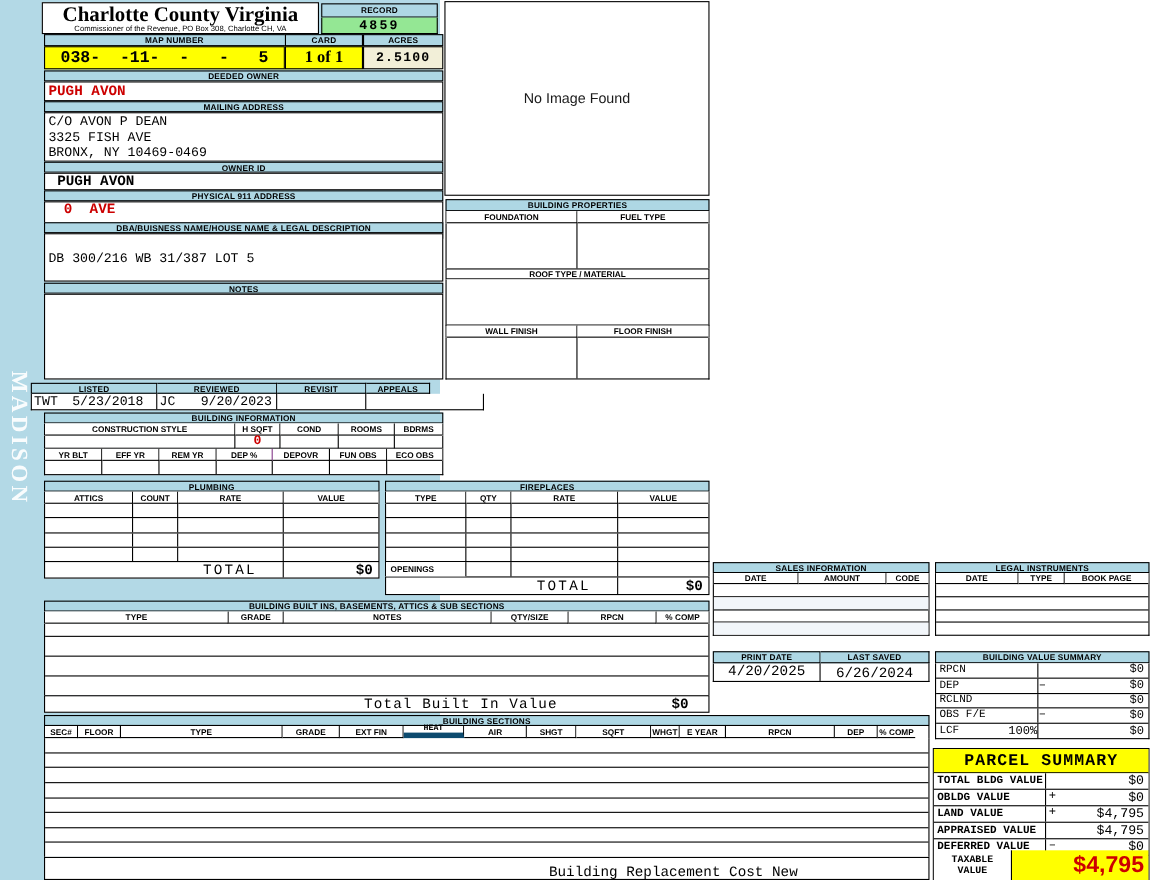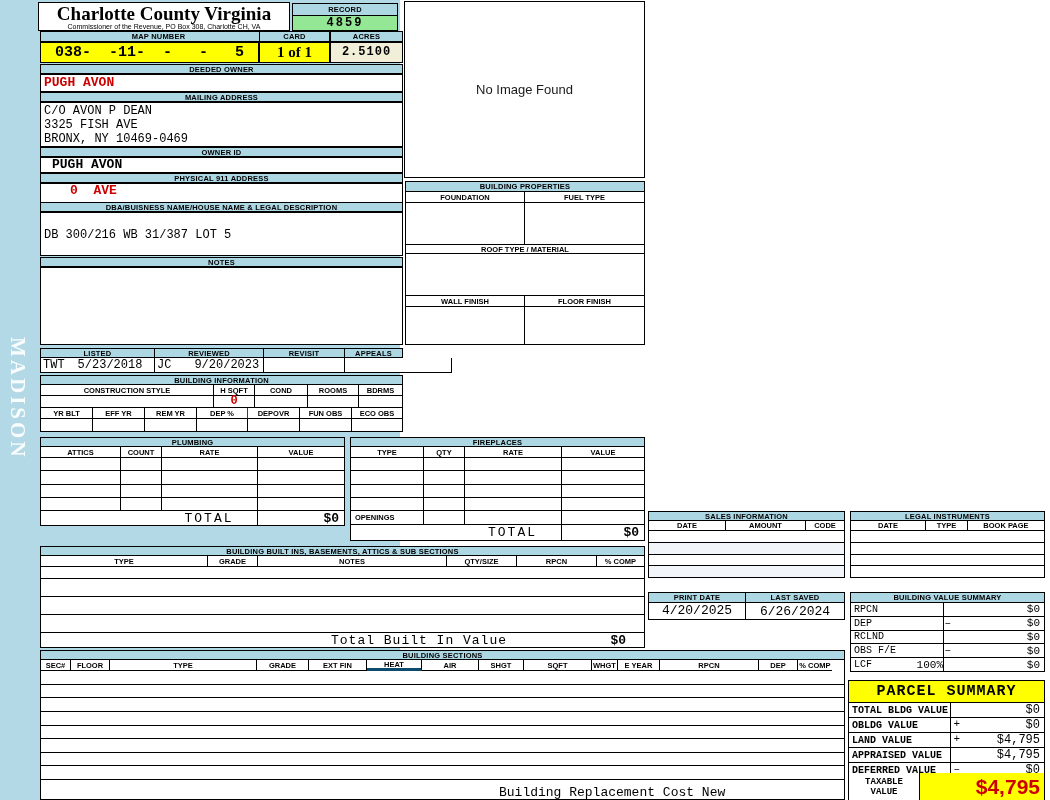--- a/index.html
+++ b/index.html
@@ -57,29 +57,29 @@
 <div class="box mono" style="left:40px; top:102px; width:363px; height:45px; font-size:12px; line-height:14px; padding:1px 0 0 3px;">
   <div>C/O AVON P DEAN</div>
   <div>3325 FISH AVE</div>
   <div>BRONX, NY 10469-0469</div>
 </div>
 
 <div class="bluebar abs" style="left:40px; top:147px; width:363px; height:10px;">OWNER ID</div>
 <div class="box mono" style="left:40px; top:157px; width:363px; height:16px; font-weight:bold; font-size:13px; line-height:14px; padding-left:11px;">PUGH AVON</div>
 
 <div class="bluebar abs" style="left:40px; top:173px; width:363px; height:10px;">PHYSICAL 911 ADDRESS</div>
-<div class="box mono red" style="left:40px; top:183px; width:363px; height:34px; font-weight:bold; font-size:13px; line-height:14px; padding-left:29px; white-space:pre;">0  AVE</div>
+<div class="box mono red" style="left:40px; top:183px; width:363px; height:34px; font-weight:bold; font-size:13px; line-height:14px; padding-left:17px; white-space:pre;">0  AVE</div>
 
 <div class="bluebar abs" style="left:40px; top:202px; width:363px; height:10px;">DBA/BUISNESS NAME/HOUSE NAME &amp; LEGAL DESCRIPTION</div>
 <div class="box mono" style="left:40px; top:212px; width:363px; height:44px; font-size:12px; padding:15px 0 0 3px;">DB 300/216 WB 31/387 LOT 5</div>
 
 <div class="bluebar abs" style="left:40px; top:257px; width:363px; height:10px;">NOTES</div>
 <div class="box mono" style="left:40px; top:267px; width:363px; height:78px; font-size:12px; padding:2px;"></div>
 
-<div class="abs" style="left:40px; top:348px; width:412px;">
+<div class="abs" style="left:28px; top:348px; width:412px;">
   <div class="row">
     <div class="bluebar" style="width:115px; height:10px;">LISTED</div>
     <div class="bluebar" style="width:109px; height:10px; border-left:none;">REVIEWED</div>
     <div class="bluebar" style="width:81px; height:10px; border-left:none;">REVISIT</div>
     <div class="bluebar" style="width:58px; height:10px; border-left:none;">APPEALS</div>
   </div>
   <div class="row" style="background:#fff; border:1px solid #000; border-top:none; height:15px; font:12px 'Liberation Mono',monospace;">
     <div class="fleft" style="width:114px; border-right:1px solid #000;">
         <span style="padding-left:2px;">TWT</span>
         <span style="margin-left:13px;">5/23/2018</span>
@@ -240,21 +240,21 @@
 </div>
 
 <div class="abs" style="left:40px; top:650px; width:805px;">
   <div class="bluebar" style="height:10px;">BUILDING SECTIONS</div>
   <div class="row" style="background:#fff; border-left:1px solid #000; border-right:1px solid #000;">
     <div class="whitehdr" style="width:30px; height:11px; border:none; border-right:1px solid #000; border-bottom:1px solid #000;">SEC#</div>
     <div class="whitehdr" style="width:39px; height:11px; border:none; border-right:1px solid #000; border-bottom:1px solid #000;">FLOOR</div>
     <div class="whitehdr" style="width:147px; height:11px; border:none; border-right:1px solid #000; border-bottom:1px solid #000;">TYPE</div>
     <div class="whitehdr" style="width:52px; height:11px; border:none; border-right:1px solid #000; border-bottom:1px solid #000;">GRADE</div>
     <div class="whitehdr" style="width:58px; height:11px; border:none; border-right:1px solid #000; border-bottom:1px solid #000;">EXT FIN</div>
-    <div class="whitehdr" style="width:55px; height:11px; border:none; border-right:1px solid #000; border-bottom:3px solid #0c4a6e;">HEAT</div>
+    <div class="whitehdr" style="width:55px; height:11px; border:none; border-right:1px solid #000; border-bottom:5px solid #0c4a6e;font-family:Liberation Mono, monospace;">HEAT</div>
     <div class="whitehdr" style="width:57px; height:11px; border:none; border-right:1px solid #000; border-bottom:1px solid #000;">AIR</div>
     <div class="whitehdr" style="width:45px; height:11px; border:none; border-right:1px solid #000; border-bottom:1px solid #000;">SHGT</div>
     <div class="whitehdr" style="width:68px; height:11px; border:none; border-right:1px solid #000; border-bottom:1px solid #000;">SQFT</div>
     <div class="whitehdr" style="width:26px; height:11px; border:none; border-right:1px solid #000; border-bottom:1px solid #000;">WHGT</div>
     <div class="whitehdr" style="width:42px; height:11px; border:none; border-right:1px solid #000; border-bottom:1px solid #000;">E YEAR</div>
     <div class="whitehdr" style="width:99px; height:11px; border:none; border-right:1px solid #000; border-bottom:1px solid #000;">RPCN</div>
     <div class="whitehdr" style="width:39px; height:11px; border:none; border-right:1px solid #000; border-bottom:1px solid #000;">DEP</div>
     <div class="whitehdr" style="width:34px; height:11px; border:none; border-bottom:1px solid #000;">% COMP</div>
   </div>
   <div class="vflex" style="background:#fff; border-left:1px solid #000; border-right:1px solid #000; height:108px;">

